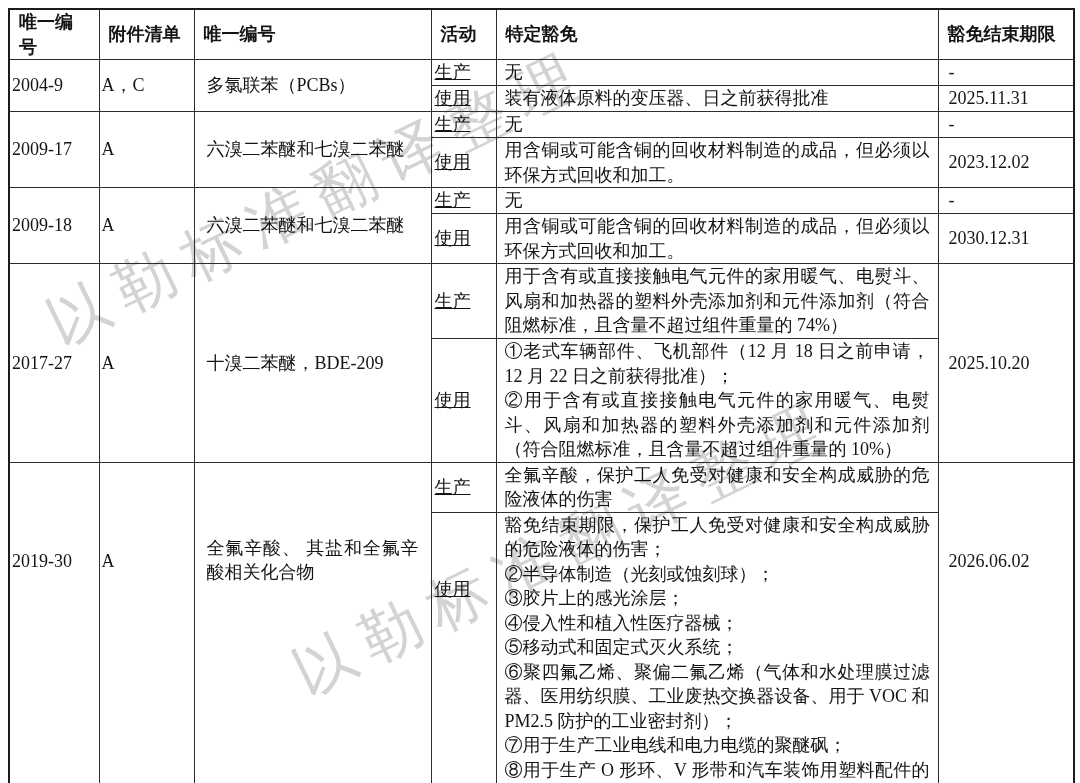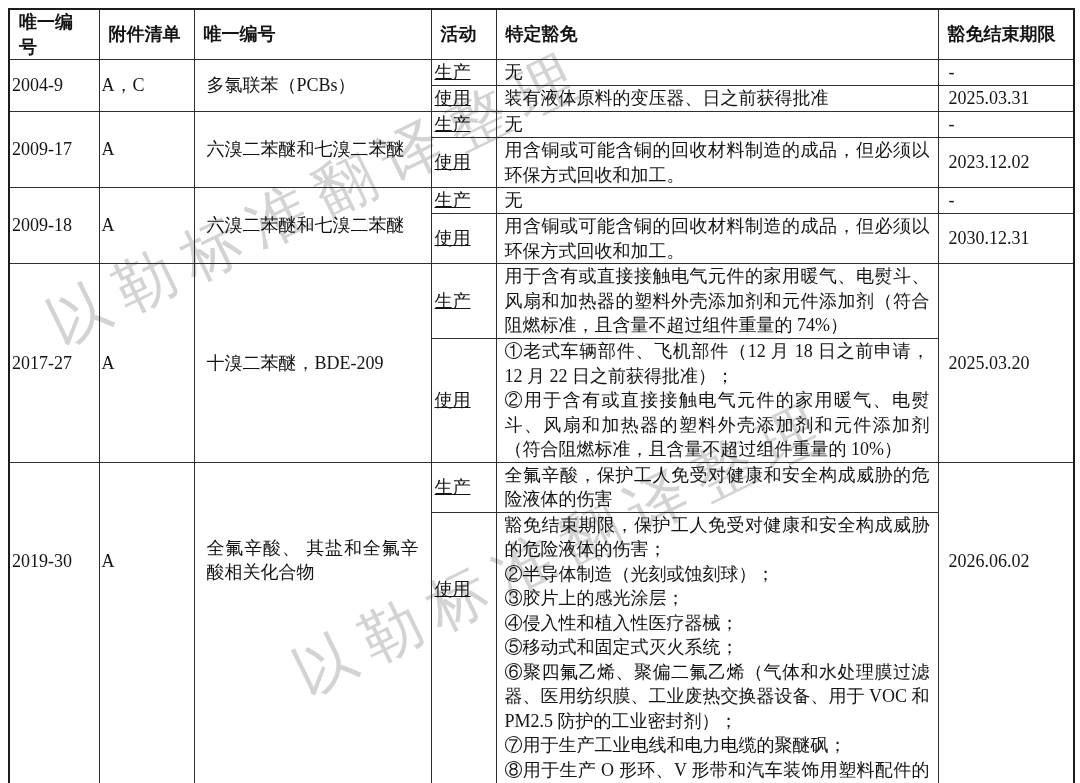--- a/index.html
+++ b/index.html
@@ -85,21 +85,21 @@
       <td class="idc" rowspan="2">2004-9</td>
       <td class="idc" rowspan="2">A，C</td>
       <td class="chem" rowspan="2">多氯联苯（PCBs）</td>
       <td class="act">生产</td>
       <td class="exm">无</td>
       <td class="dl">-</td>
     </tr>
     <tr class="rh26">
       <td class="act">使用</td>
       <td class="exm">装有液体原料的变压器、日之前获得批准</td>
-      <td class="dl">2025.03.31</td>
+      <td class="dl">2025.11.31</td>
     </tr>
 
     <tr class="rh26">
       <td class="idc" rowspan="2">2009-17</td>
       <td class="idc" rowspan="2">A</td>
       <td class="chem" rowspan="2">六溴二苯醚和七溴二苯醚</td>
       <td class="act">生产</td>
       <td class="exm">无</td>
       <td class="dl">-</td>
     </tr>
@@ -122,21 +122,21 @@
       <td class="exm">用含铜或可能含铜的回收材料制造的成品，但必须以环保方式回收和加工。</td>
       <td class="dl">2030.12.31</td>
     </tr>
 
     <tr class="rh75">
       <td class="idc" rowspan="2">2017-27</td>
       <td class="idc" rowspan="2">A</td>
       <td class="chem" rowspan="2">十溴二苯醚，BDE-209</td>
       <td class="act">生产</td>
       <td class="exm">用于含有或直接接触电气元件的家用暖气、电熨斗、风扇和加热器的塑料外壳添加剂和元件添加剂（符合阻燃标准，且含量不超过组件重量的 74%）</td>
-      <td class="dl" rowspan="2">2025.03.20</td>
+      <td class="dl" rowspan="2">2025.10.20</td>
     </tr>
     <tr class="rh123">
       <td class="act">使用</td>
       <td class="exm">
         <div>①老式车辆部件、飞机部件（12 月 18 日之前申请，12 月 22 日之前获得批准）；</div>
         <div>②用于含有或直接接触电气元件的家用暖气、电熨斗、风扇和加热器的塑料外壳添加剂和元件添加剂（符合阻燃标准，且含量不超过组件重量的 10%）</div>
       </td>
     </tr>
 
     <tr class="rh48">

